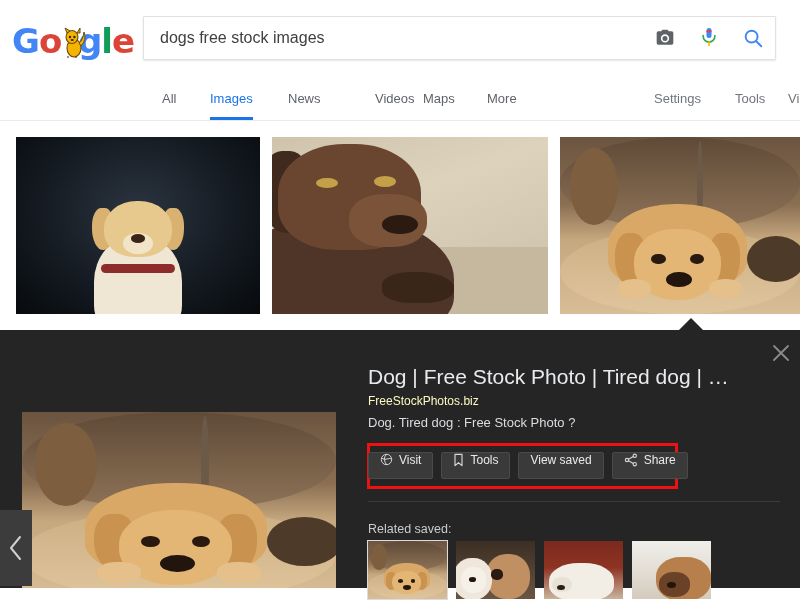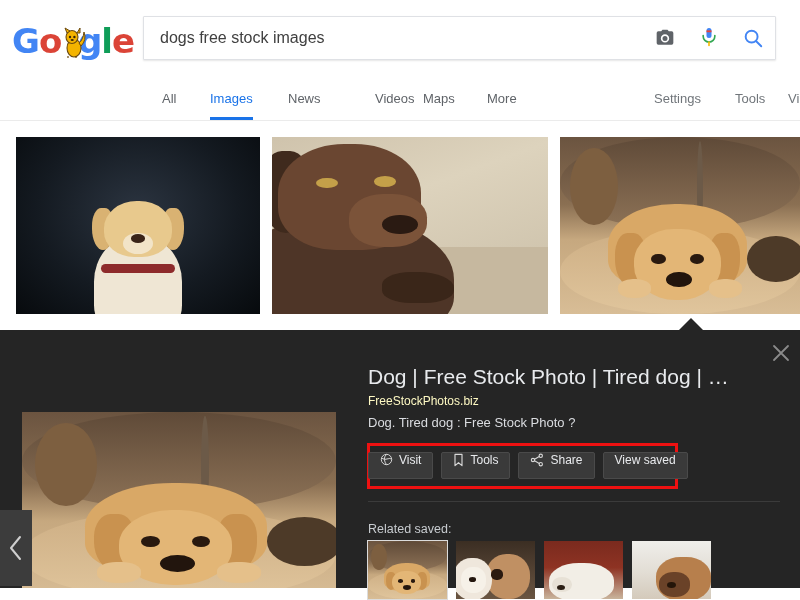--- a/index.html
+++ b/index.html
@@ -451,33 +451,33 @@
   <div class="act-btn">
     <span>
       <svg width="11" height="14" viewBox="0 0 12 16" fill="none" stroke="#d8d8d8" stroke-width="1.3" stroke-linejoin="round" xmlns="http://www.w3.org/2000/svg">
         <path d="M2 1.5 h8 v13 l-4 -3.4 l-4 3.4 Z"></path>
       </svg>
     </span>
     <span>Tools</span>
   </div>
 
   <div class="act-btn">
+    <span>View saved</span>
+  </div>
+
+  <div class="act-btn">
     <span>
       <svg width="14" height="14" viewBox="0 0 16 16" fill="none" stroke="#d8d8d8" stroke-width="1.25" stroke-linecap="round" xmlns="http://www.w3.org/2000/svg">
         <circle cx="12.3" cy="3.2" r="1.9"></circle>
         <circle cx="12.3" cy="12.8" r="1.9"></circle>
         <circle cx="3.4" cy="8" r="1.9"></circle>
         <path d="M5.2 7.1 L10.6 4.1 M5.2 8.9 L10.6 11.9"></path>
       </svg>
     </span>
     <span>Share</span>
-  </div>
-
-  <div class="act-btn">
-    <span>View saved</span>
   </div>
 </div>
 
 <div id="annotation-box"></div>
 
 <div id="divider"></div>
 <div id="related-label">Related saved:</div>
 
 <div id="related-strip">
 

